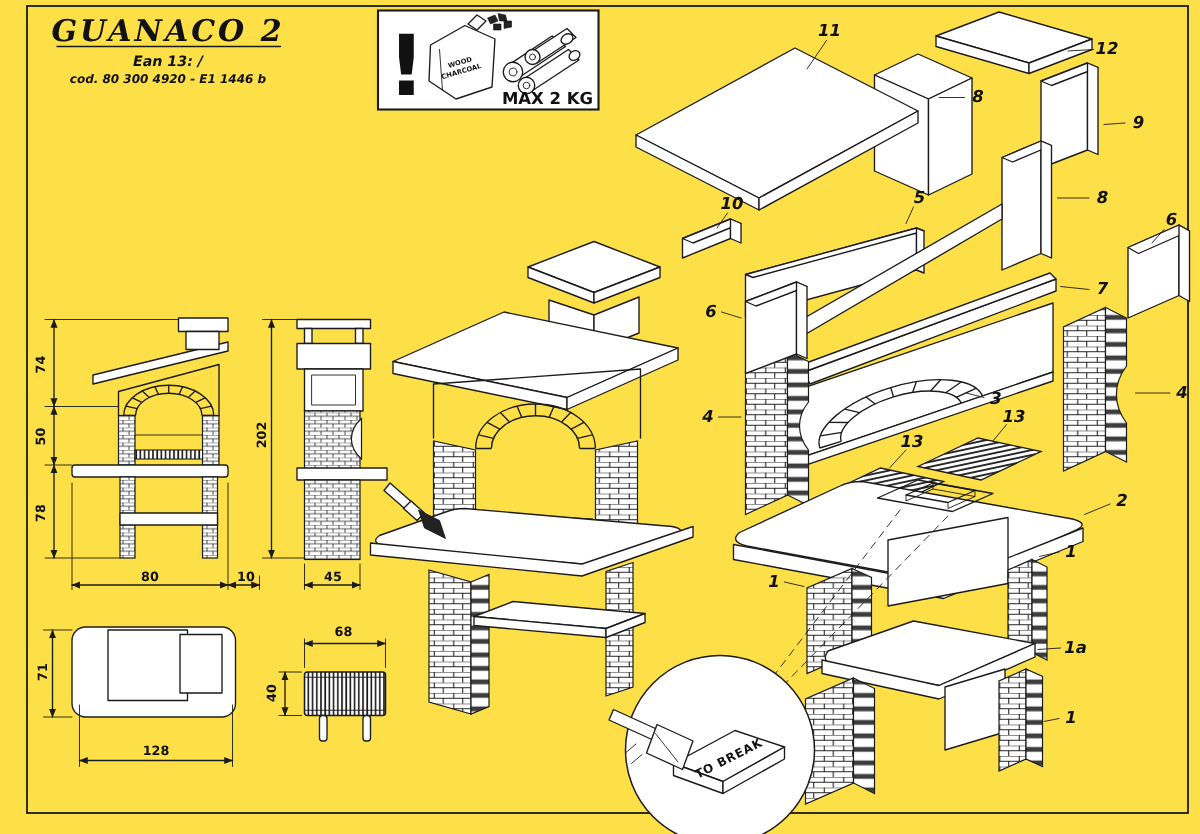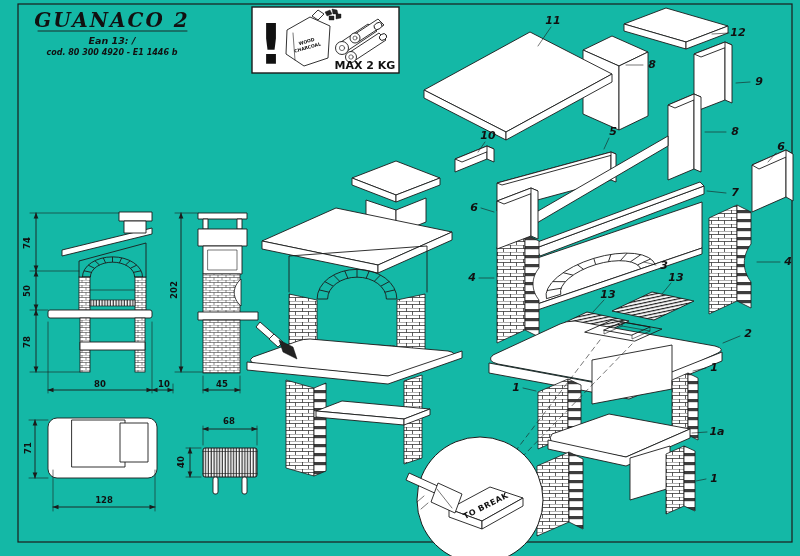--- a/index.html
+++ b/index.html
@@ -1,16 +1,16 @@
 <!DOCTYPE html>
 <html><head>
 <meta charset="utf-8">
 <style>
   html,body{margin:0;padding:0;background:#fff;}
-  .sheet{position:relative;width:800px;height:556px;background:#14b8a6;font-family:"DejaVu Sans",sans-serif;}
+  .sheet{position:relative;width:800px;height:556px;background:#fde047;font-family:"DejaVu Sans",sans-serif;}
   svg{display:block;}
   .s{fill:#fff;stroke:#1b1b1b;stroke-width:.9;stroke-linejoin:round;}
   .ln{fill:none;stroke:#1b1b1b;stroke-width:.9;stroke-linejoin:round;stroke-linecap:round;}
   .thin{stroke-width:.6;}
   .dash{stroke-dasharray:5 4;}
   .dim{fill:#111;font:bold 8.5px "DejaVu Sans",sans-serif;text-anchor:middle;}
   .lbl{fill:#111;font:italic bold 11px "DejaVu Sans",sans-serif;text-anchor:middle;}
   .ttl{fill:#111;font:italic bold 20px "DejaVu Serif",serif;text-anchor:middle;letter-spacing:2px;}
   .sub{fill:#111;font:italic bold 9.5px "DejaVu Sans",sans-serif;text-anchor:middle;}
   .sub2{fill:#111;font:italic bold 8px "DejaVu Sans",sans-serif;text-anchor:middle;}

